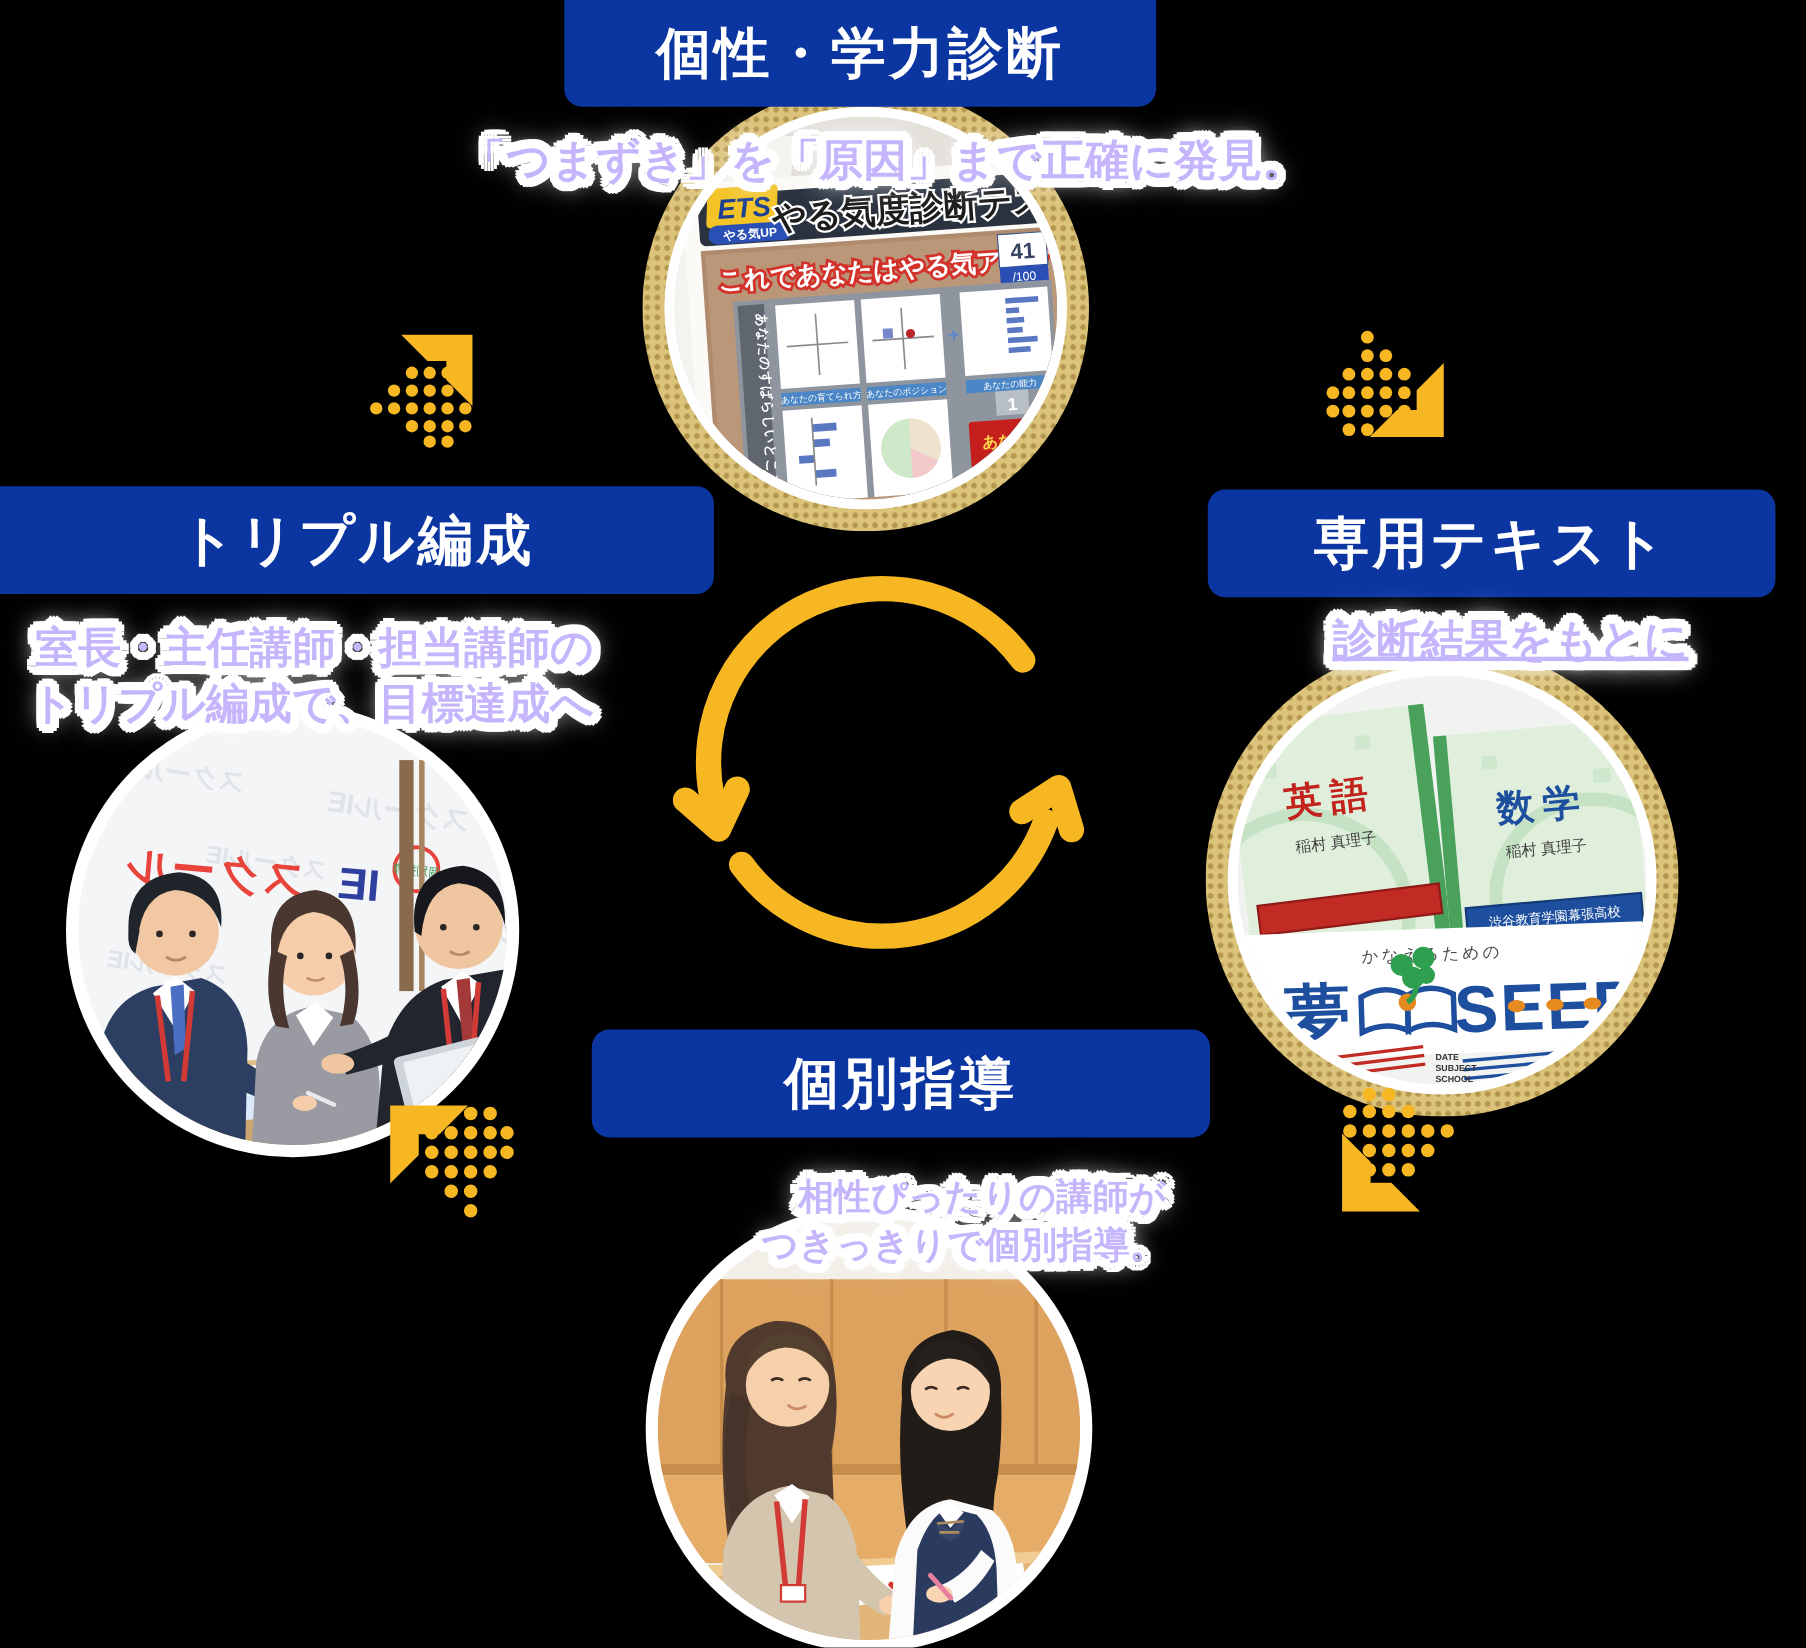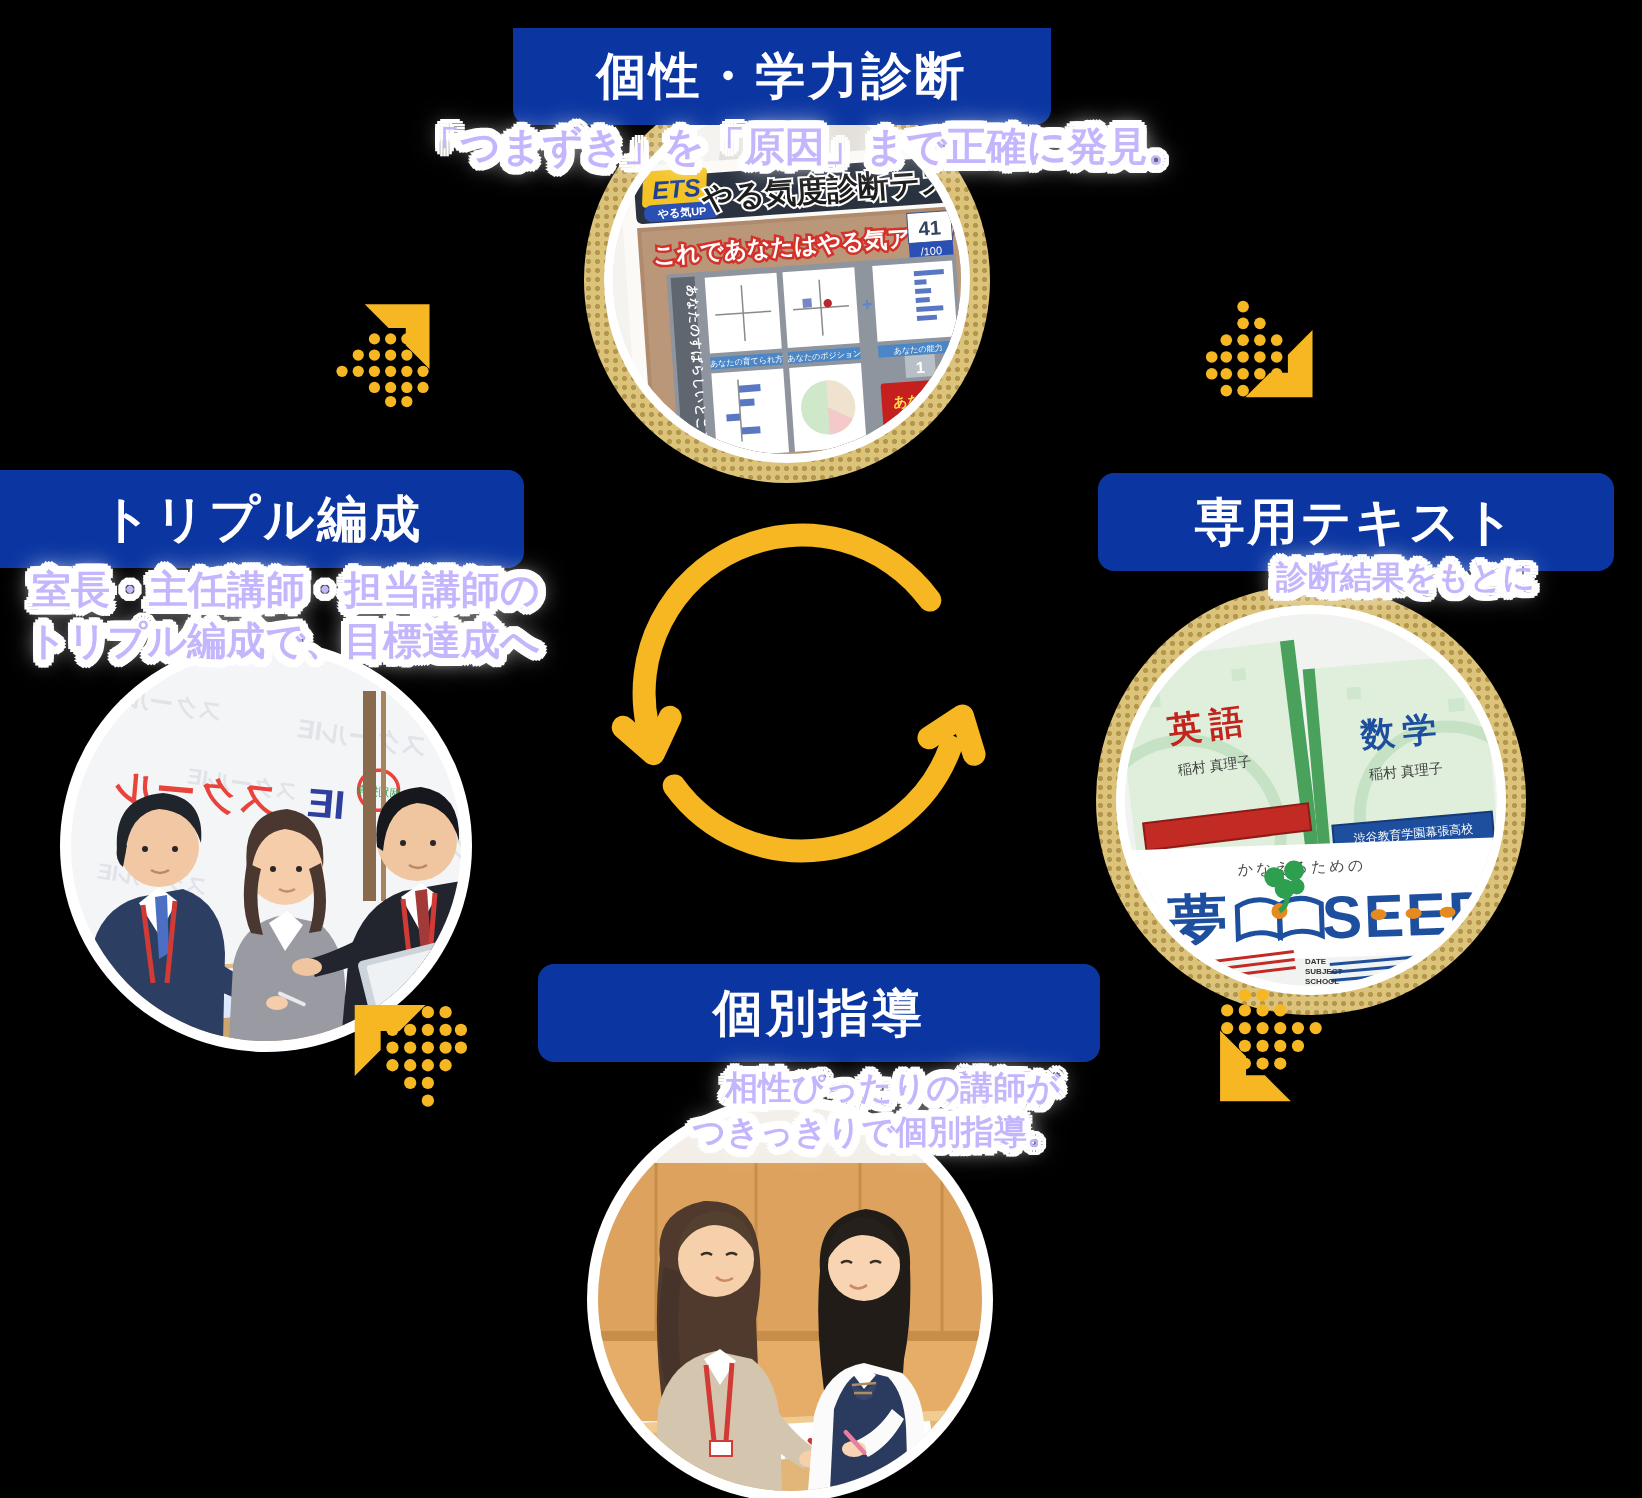--- a/index.html
+++ b/index.html
@@ -1,35 +1,35 @@
 <!DOCTYPE html>
 <html><head>
 <meta charset="utf-8">
 <style>
   html,body{margin:0;padding:0;background:#000;}
   .stage{position:relative;width:1642px;height:1498px;background:#000;overflow:hidden;
          font-family:"Liberation Sans","DejaVu Sans",sans-serif;}
   
-  .bar{position:absolute;background:#0b36a2;display:flex;align-items:center;justify-content:center;z-index:6;margin-top:28px;}
+  .bar{position:absolute;background:#0b36a2;display:flex;align-items:center;justify-content:center;z-index:6;}
   .bar .bar-title{color:#fff;font-size:50px;font-weight:800;letter-spacing:3px;white-space:nowrap;}
   .bar-top{left:513px;top:0;width:538px;height:97px;border-radius:0 0 16px 16px;}
-  .bar-left{left:0;top:442px;width:524px;height:98px;border-radius:0 16px 16px 0;}
+  .bar-left{left:0;top:442px;width:649px;height:98px;border-radius:0 16px 16px 0;}
   .bar-right{left:1098px;top:445px;width:516px;height:98px;border-radius:16px;}
   .bar-bottom{left:538px;top:936px;width:562px;height:98px;border-radius:16px;}
   
   .desc{position:absolute;z-index:7;color:#c4b5fd;font-weight:800;text-align:right;line-height:1.32;
         white-space:nowrap;
         text-shadow:
           0 8px 0 #fff,0 -8px 0 #fff,8px 0 0 #fff,-8px 0 0 #fff,
           6px 6px 0 #fff,-6px 6px 0 #fff,6px -6px 0 #fff,-6px -6px 0 #fff,
           3px 8px 0 #fff,-3px 8px 0 #fff,3px -8px 0 #fff,-3px -8px 0 #fff,
           8px 3px 0 #fff,-8px 3px 0 #fff,8px -3px 0 #fff,-8px -3px 0 #fff,
           0 0 12px #fff,0 0 22px #fff,0 0 30px #fff;}
   .desc-top{left:420px;top:120px;width:730px;font-size:40px;}
-  .desc-right{left:1090px;top:556px;width:445px;font-size:32px;}
+  .desc-right{left:1090px;top:556px;width:445px;font-size:40px;text-decoration:underline;}
   .desc-left{left:0;top:564px;width:540px;font-size:39px;}
   .desc-bottom{left:540px;top:1066px;width:520px;font-size:33px;}
   
   .ring-tan{position:absolute;border-radius:50%;padding:20px;z-index:2;
             background-color:#dcc37a;
             background-image:radial-gradient(circle,rgba(140,105,35,.5) 2.2px,transparent 2.9px);
             background-size:9px 9px;}
   .ring-white{background:#fff;border-radius:50%;padding:9px;}
   .ring-white-only{position:absolute;background:#fff;border-radius:50%;padding:11px;z-index:2;}
   .photo-clip{border-radius:50%;overflow:hidden;display:block;}

